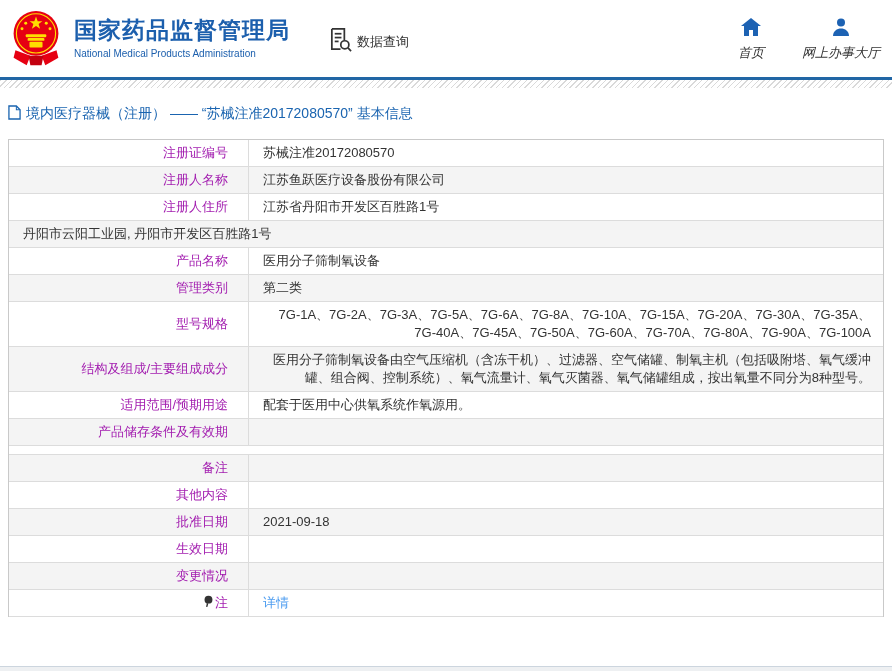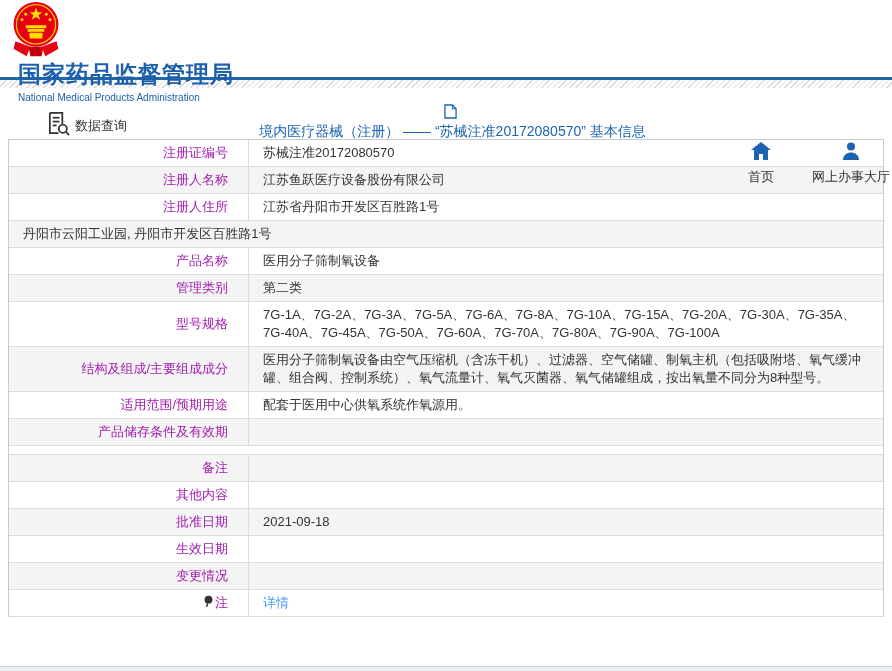--- a/index.html
+++ b/index.html
@@ -1,48 +1,48 @@
 <!DOCTYPE html>
 <html><head>
 <meta charset="utf-8">
 <style>
   * { margin:0; padding:0; box-sizing:border-box; }
   html,body { background:#ffffff; }
   body { font-family:"Liberation Sans","DejaVu Sans",sans-serif; }
   .page { position:relative; width:892px; height:671px; background:#fff; overflow:hidden; }
 
   
-  .header { display:flex; height:77px; padding-left:8px;flex-direction:column; }
+  .header { display:flex; align-items:center; height:77px; padding-left:8px; }
   .logo { width:56px; height:60px; flex:0 0 auto; }
   .org { margin-left:10px; }
   .org-cn { font-size:23px; font-weight:bold; color:#1c5fad; letter-spacing:1px; line-height:28px; }
   .org-en { font-size:10px; color:#1c5fad; line-height:15px; margin-top:2px; }
   .app-title { display:flex; align-items:center; margin-left:38px; margin-top:6px; }
   .app-title .txt { font-size:13px; color:#333; margin-left:4px; }
-  .top-nav { margin-left:auto; display:flex; gap:38px; padding-right:2px; margin-top:2px; }
+  .top-nav { margin-left:auto; display:flex; gap:38px; padding-right:12px; margin-top:2px;font-style:italic; }
   .nav-item { display:flex; flex-direction:column; align-items:center; cursor:pointer; }
   .nav-item .lbl { font-size:13px; color:#333; margin-top:4px; white-space:nowrap; }
 
   
   .blue-line { height:3px; background:#2166a5; }
   .hatch { height:8px; background:repeating-linear-gradient(135deg,#d9d9d9 0,#d9d9d9 1px,#ffffff 1px,#ffffff 4px); }
 
   
-  .breadcrumb { display:flex; align-items:center; margin:16px 0 0 8px; height:20px;flex-direction:column; }
+  .breadcrumb { display:flex; align-items:center; margin:16px 0 0 8px; height:20px; }
   .breadcrumb .txt { font-size:14px; color:#1a64b0; margin-left:5px; }
 
   
   .info-table { width:876px; margin:15px 0 0 8px; border:1px solid #c9c9c9; border-bottom:none; }
   .tr { display:flex; border-bottom:1px solid #dcdcdc; background:#fff; }
   .tr:nth-child(even) { background:#f4f4f4; }
   .th { width:240px; flex:0 0 auto; border-right:1px solid #dcdcdc;
         text-align:right; padding:4px 20px 4px 6px; font-size:13px; line-height:18px; color:#a21caf;
         display:flex; justify-content:flex-end; align-items:center; }
   .td { flex:1 1 auto; padding:4px 12px 4px 14px; font-size:13px; line-height:18px; color:#333;
-        display:flex; align-items:center; }
+        display:flex; align-items:center;text-align:right; }
   .td.multi { align-items:flex-start; }
   .td a { color:#4c9cf0; text-decoration:none; cursor:pointer; }
   .note-icon { margin-right:2px; display:inline-block; }
 
   
   .footer-strip { position:absolute; left:0; right:0; bottom:0; height:5px;
                   background:#eef0f2; border-top:1px solid #ccd5de; }
 </style>
 </head>
 <body>

